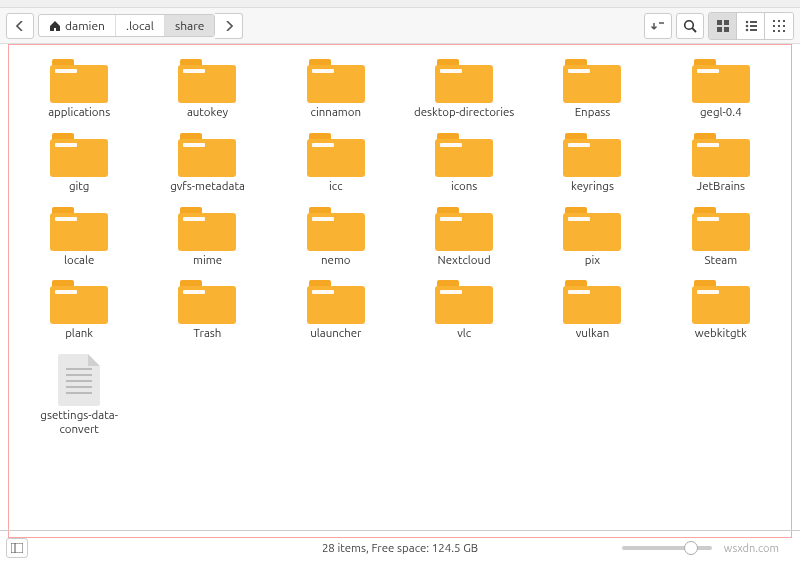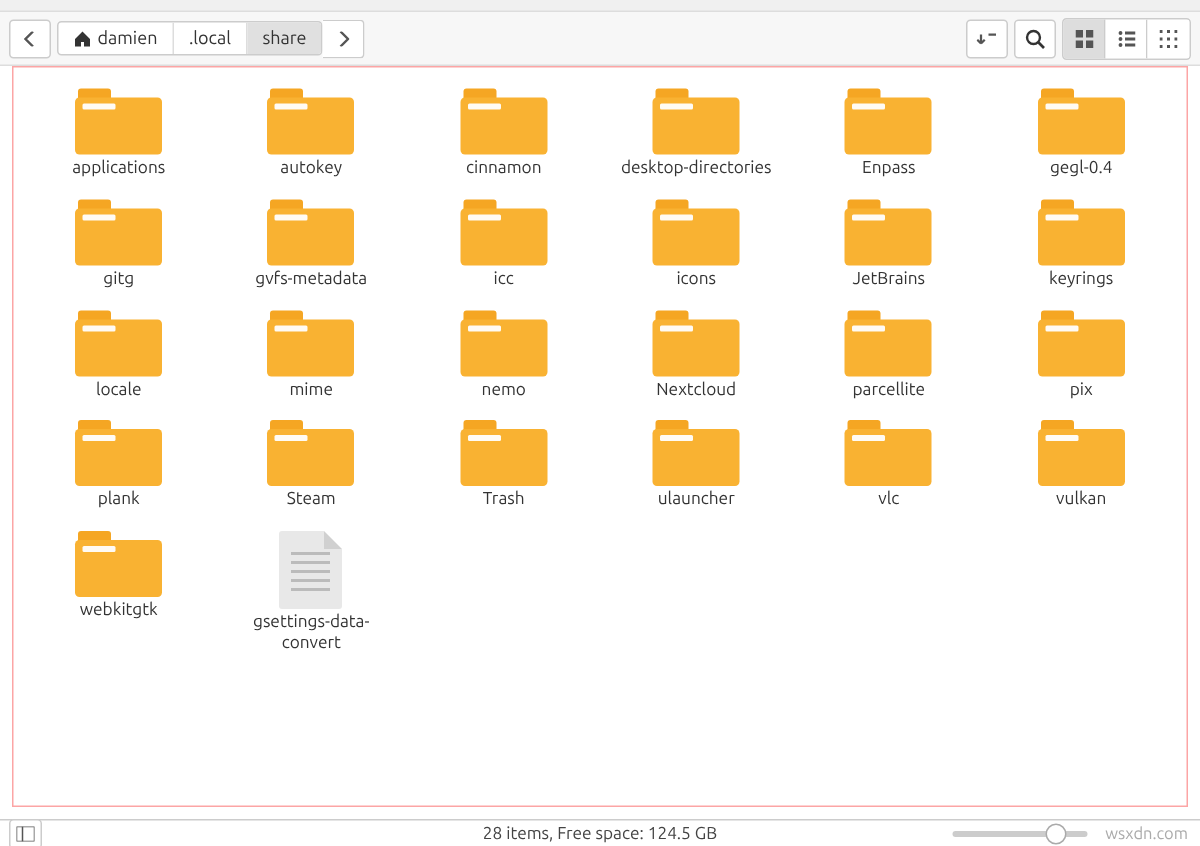--- a/index.html
+++ b/index.html
@@ -24,24 +24,24 @@
   .folder .tab { position: absolute; top: 0; left: 2px; width: 22px; height: 10px; background: #f5a623; border-radius: 2px 2px 0 0; }
   .folder .body { position: absolute; top: 6px; left: 0; width: 58px; height: 38px; background: #f9b232; border-radius: 3px; }
   .folder .line { position: absolute; top: 10px; left: 5px; width: 22px; height: 4px; background: #fff; border-radius: 1px; opacity: 0.95; }
   .file { width: 42px; height: 52px; background: #e8e8e8; border-radius: 2px; position: relative; }
   .file::before { content: ""; position: absolute; top: 0; right: 0; width: 12px; height: 12px; background: #fff; }
   .file::after { content: ""; position: absolute; top: 0; right: 0; border-width: 6px; border-style: solid; border-color: #fff #fff #d0d0d0 #d0d0d0; }
   .file .lines { position: absolute; top: 14px; left: 8px; right: 8px; }
   .file .lines span { display: block; height: 2px; background: #bbb; margin-bottom: 4px; }
   .file.blue { background: #2b8fd8; }
   .file.blue::after { border-color: #fff #fff #1f73b1 #1f73b1; }
-  .statusbar { position: absolute; bottom: 0; left: 0; right: 0; height: 18px; border-top: 1px solid #ccc; display: flex; align-items: center; font-size: 11.5px; color: #444; }
+  .statusbar { position: absolute; bottom: 0; left: 0; right: 0; height: 34px; border-top: 1px solid #ccc; display: flex; align-items: center; font-size: 11.5px; color: #444; }
   .status-left { position: absolute; left: 6px; display: flex; align-items: center; }
   .status-center { position: absolute; left: 50%; transform: translateX(-50%); }
-  .status-right { margin-left: auto; display: flex; align-items: center; gap: 12px; padding-right: 8px; }
+  .status-right { margin-left: auto; display: flex; align-items: center; gap: 12px; padding-right: 21px; }
   .slider { width: 90px; height: 4px; background: #ccc; border-radius: 2px; position: relative; }
   .slider .thumb { position: absolute; top: -5px; left: 62px; width: 14px; height: 14px; border-radius: 50%; background: #fff; border: 1px solid #aaa; }
   .ico-btn { width: 22px; height: 20px; border: 1px solid #ccc; border-radius: 3px; background: #fff; display: flex; align-items: center; justify-content: center; }
   svg { display: block; }
 </style>
 </head>
 <body>
 
 <div class="menubar">
   <span>Go</span>
@@ -203,36 +203,36 @@
           <div class="line"></div>
         </div>
         <div class="item-label">icons</div>
       </div>
       <div class="item">
         <div class="folder">
           <div class="tab"></div>
           <div class="body"></div>
           <div class="line"></div>
         </div>
+        <div class="item-label">keyrings</div>
+      </div>
+      <div class="item">
+        <div class="folder">
+          <div class="tab"></div>
+          <div class="body"></div>
+          <div class="line"></div>
+        </div>
         <div class="item-label">JetBrains</div>
       </div>
       <div class="item">
         <div class="folder">
           <div class="tab"></div>
           <div class="body"></div>
           <div class="line"></div>
         </div>
-        <div class="item-label">keyrings</div>
-      </div>
-      <div class="item">
-        <div class="folder">
-          <div class="tab"></div>
-          <div class="body"></div>
-          <div class="line"></div>
-        </div>
         <div class="item-label">locale</div>
       </div>
       <div class="item">
         <div class="folder">
           <div class="tab"></div>
           <div class="body"></div>
           <div class="line"></div>
         </div>
         <div class="item-label">mime</div>
       </div>
@@ -251,45 +251,37 @@
           <div class="line"></div>
         </div>
         <div class="item-label">Nextcloud</div>
       </div>
       <div class="item">
         <div class="folder">
           <div class="tab"></div>
           <div class="body"></div>
           <div class="line"></div>
         </div>
-        <div class="item-label">parcellite</div>
-      </div>
-      <div class="item">
-        <div class="folder">
-          <div class="tab"></div>
-          <div class="body"></div>
-          <div class="line"></div>
-        </div>
         <div class="item-label">pix</div>
       </div>
       <div class="item">
         <div class="folder">
           <div class="tab"></div>
           <div class="body"></div>
           <div class="line"></div>
         </div>
+        <div class="item-label">Steam</div>
+      </div>
+      <div class="item">
+        <div class="folder">
+          <div class="tab"></div>
+          <div class="body"></div>
+          <div class="line"></div>
+        </div>
         <div class="item-label">plank</div>
-      </div>
-      <div class="item">
-        <div class="folder">
-          <div class="tab"></div>
-          <div class="body"></div>
-          <div class="line"></div>
-        </div>
-        <div class="item-label">Steam</div>
       </div>
       <div class="item">
         <div class="folder">
           <div class="tab"></div>
           <div class="body"></div>
           <div class="line"></div>
         </div>
         <div class="item-label">Trash</div>
       </div>
       <div class="item">

